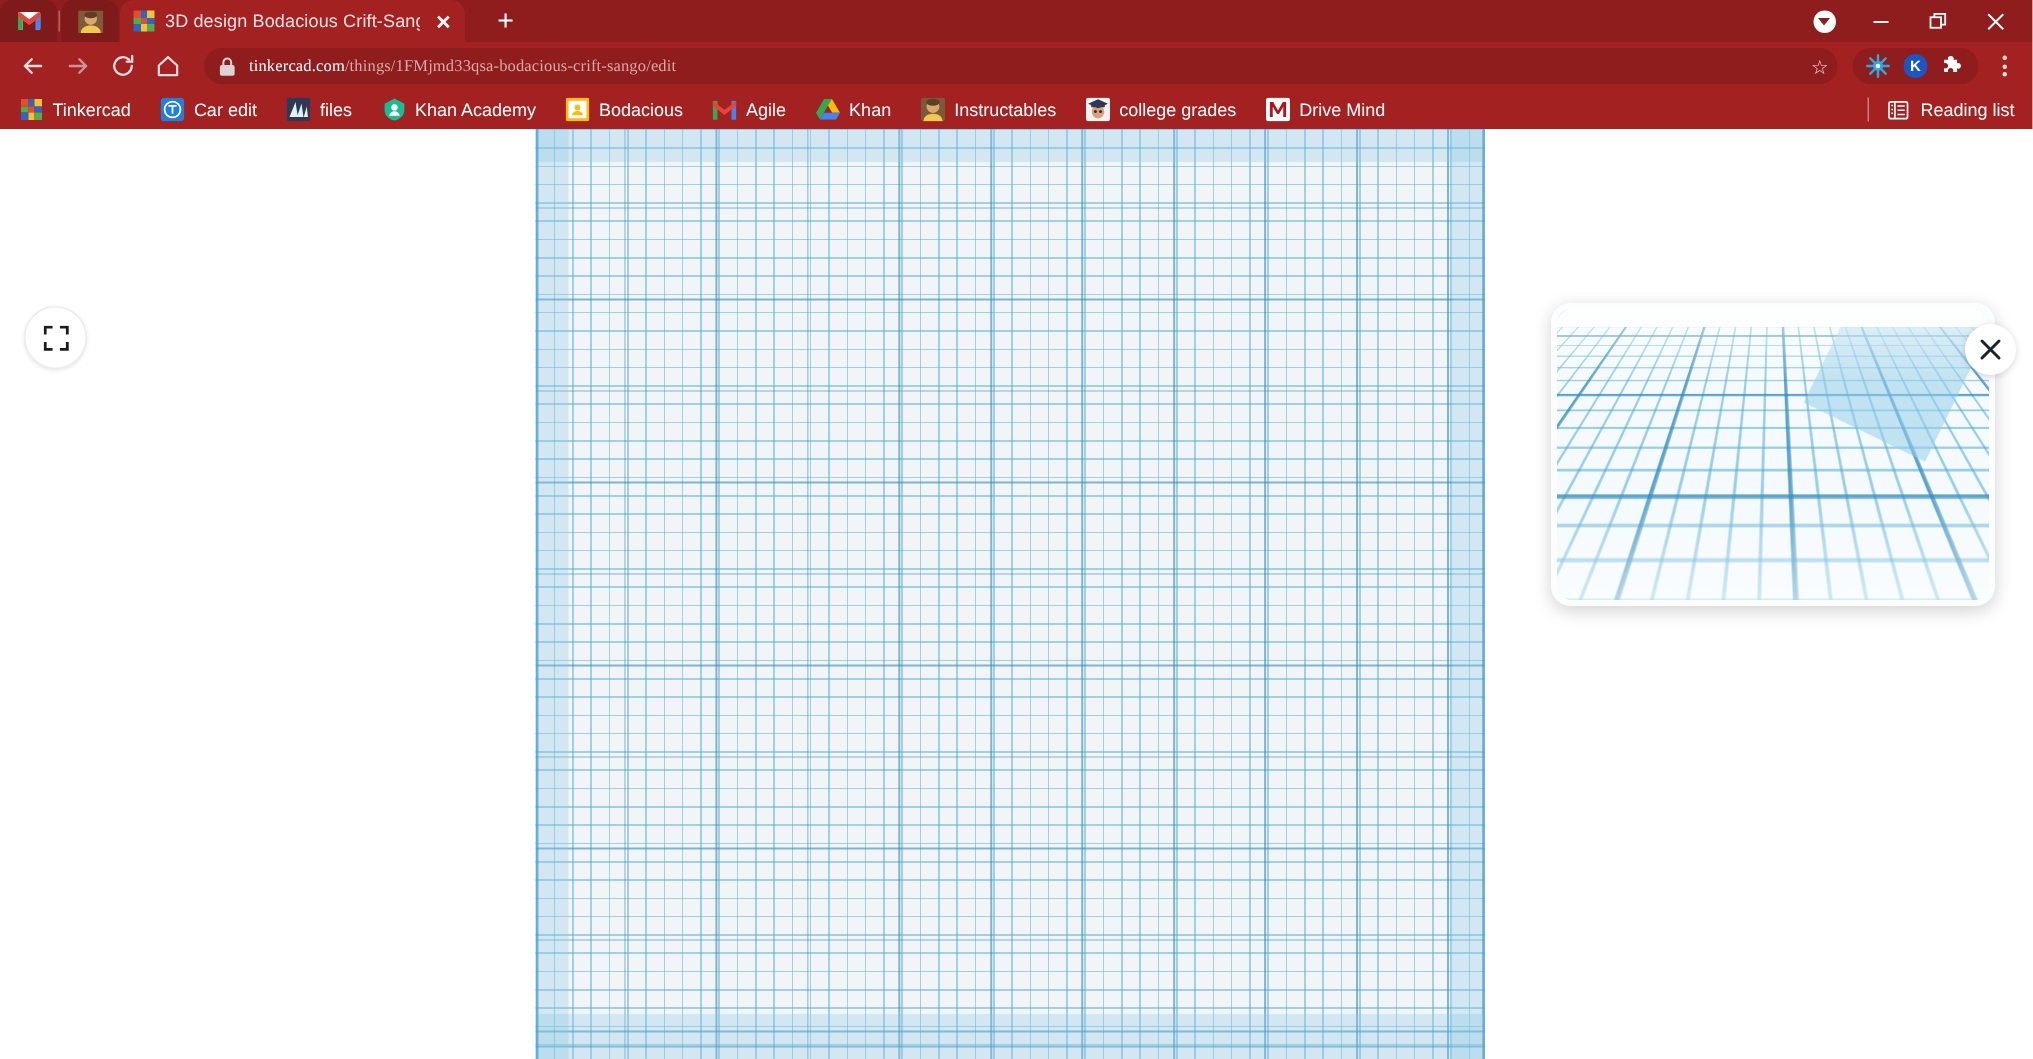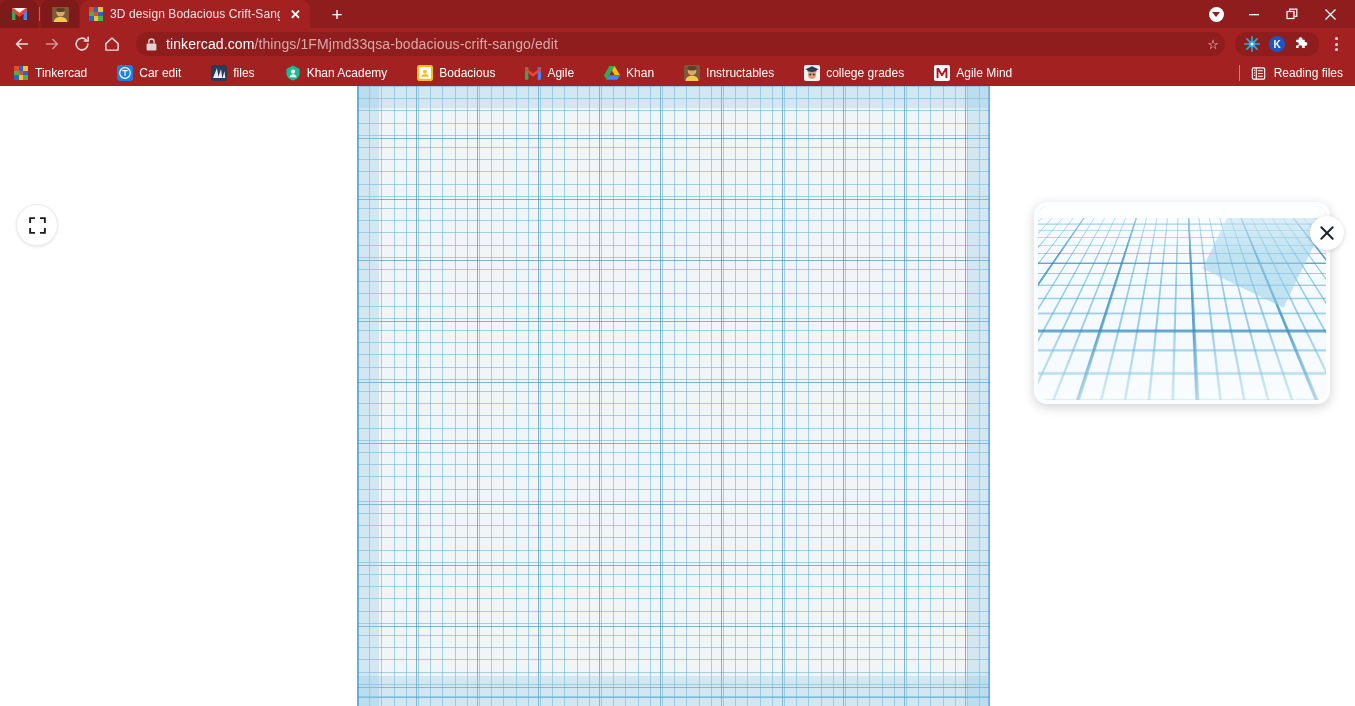--- a/index.html
+++ b/index.html
@@ -43,30 +43,30 @@
   .dl-badge i { width:0;height:0;border-left:4px solid transparent;border-right:4px solid transparent;border-top:5px solid #8f1d1d; display:block;}
 
   
   #navbar { height: 32px; display: flex; align-items: center; padding: 0 8px; gap: 2px; background:#a32121;}
   .navbtn { width:28px;height:28px;display:flex;align-items:center;justify-content:center;color:#f2dede;cursor:pointer;border-radius:50%;}
   .navbtn.dim { color:#cf9494; }
   #omnibox {
     flex: 1; height: 24px; margin: 0 8px; background: #8f1d1d; border-radius: 13px;
     display: flex; align-items: center; padding: 0 10px; gap: 9px; position: relative;
   }
-  #omnibox .url { font-size: 14px; color: #ffffff; white-space: nowrap; letter-spacing:.1px;}
+  #omnibox .url { font-size: 11px; color: #ffffff; white-space: nowrap; letter-spacing:.1px;font-family:Liberation Serif, serif;}
   #omnibox .url .path { color: #d9a9a9; }
   #star { position:absolute; right:6px; color:#f2dede; font-size:13px; cursor:pointer;}
   #ext-pill { display:flex; align-items:center; gap:9px; background:#8f1d1d; border-radius:13px; padding:2px 9px; height:24px; margin-right:2px;}
   .ext { width:16px;height:16px;cursor:pointer; display:flex;align-items:center;justify-content:center;}
   #kebab { width:22px;height:26px;display:flex;flex-direction:column;align-items:center;justify-content:center;gap:2.5px;cursor:pointer;margin-left:2px;}
   #kebab span { width:3px;height:3px;border-radius:50%;background:#f2dede;display:block;}
 
   
-  #bookmarks { height: 26px; display: flex; align-items: center; padding: 0 6px; gap: 16px; background:#a32121; position:relative;}
+  #bookmarks { height: 26px; display: flex; align-items: center; padding: 0 6px; gap: 6px; background:#a32121; position:relative;}
   .bm { display:flex; align-items:center; gap:6px; padding: 2px 7px; border-radius:4px; cursor:pointer; }
   .bm span.lbl { font-size:12px; color:#ffffff; white-space:nowrap; }
   .bmicon { width:16px; height:16px; flex:0 0 16px; display:flex;align-items:center;justify-content:center; border-radius:2px; overflow:hidden;}
   #readinglist { position:absolute; right:6px; display:flex; align-items:center; gap:7px; padding:2px 6px; cursor:pointer;}
   #readinglist .vsep { width:1px;height:16px;background:#c78080; margin-right:4px;}
   #readinglist .lbl { font-size:12px; color:#fff; }
 
   
   .tc-fav { width:14px;height:14px; display:grid; grid-template-columns:repeat(3,1fr); grid-template-rows:repeat(3,1fr); }
   .tc-fav i { display:block; }
@@ -390,34 +390,34 @@
       <span class="lbl">college grades</span>
     </div>
 
     <div class="bm">
       <span class="bmicon">
         <svg width="16" height="16" viewBox="0 0 16 16">
           <rect width="16" height="16" fill="#ffffff"></rect>
           <path d="M2.6 13V3h2.2L8 8.6 11.2 3h2.2v10h-1.9V6.2L8.6 11h-1.2L4.5 6.2V13z" fill="#b5121b"></path>
         </svg>
       </span>
-      <span class="lbl">Agile Mind</span>
+      <span class="lbl">Drive Mind</span>
     </div>
 
     <div id="readinglist">
       <span class="vsep"></span>
       <span class="bmicon">
         <svg width="15" height="15" viewBox="0 0 16 16" fill="none" stroke="#fff" stroke-width="1.2">
           <rect x="1.4" y="2" width="13.2" height="12" rx="1.4"></rect>
           <path d="M5.6 2v12"></path>
           <path d="M7.4 5h5.2M7.4 8h5.2M7.4 11h5.2" stroke-width="1.1"></path>
           <path d="M3.1 4.6h1.2M3.1 7.4h1.2M3.1 10.2h1.2" stroke-width="1.1"></path>
         </svg>
       </span>
-      <span class="lbl">Reading files</span>
+      <span class="lbl">Reading list</span>
     </div>
   </div>
 </div>
 
 <div id="page">
 
   <div id="canvas">
     <div class="major"></div>
     <div class="tint-top"></div>
     <div class="tint-left"></div>

